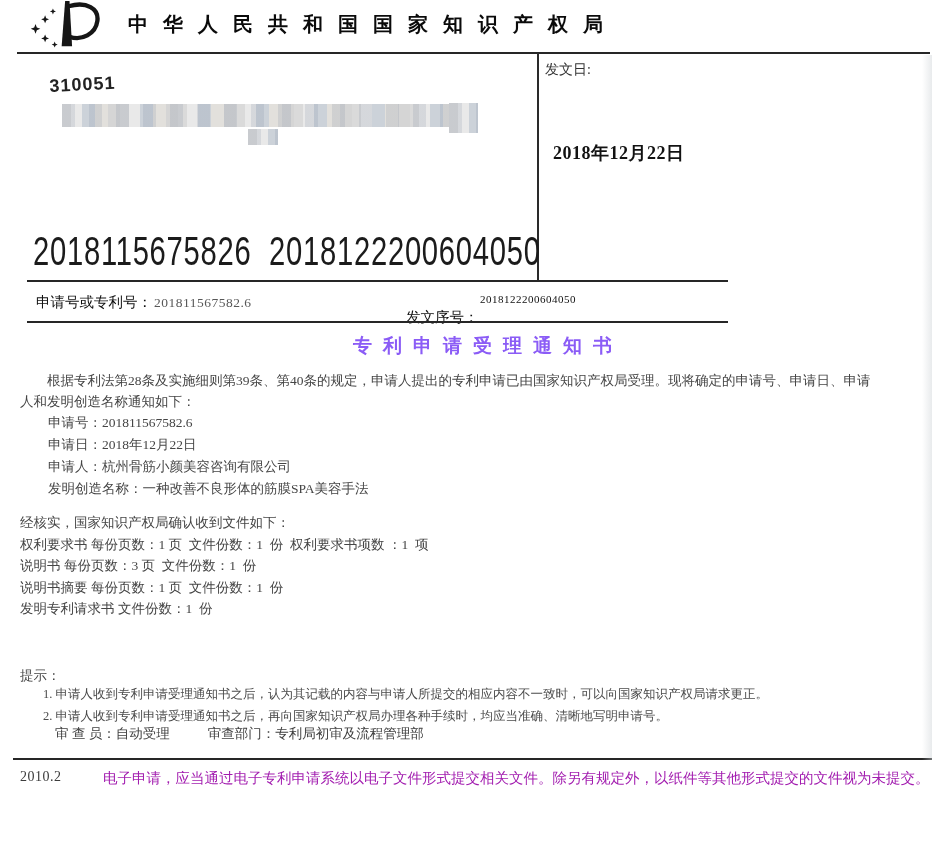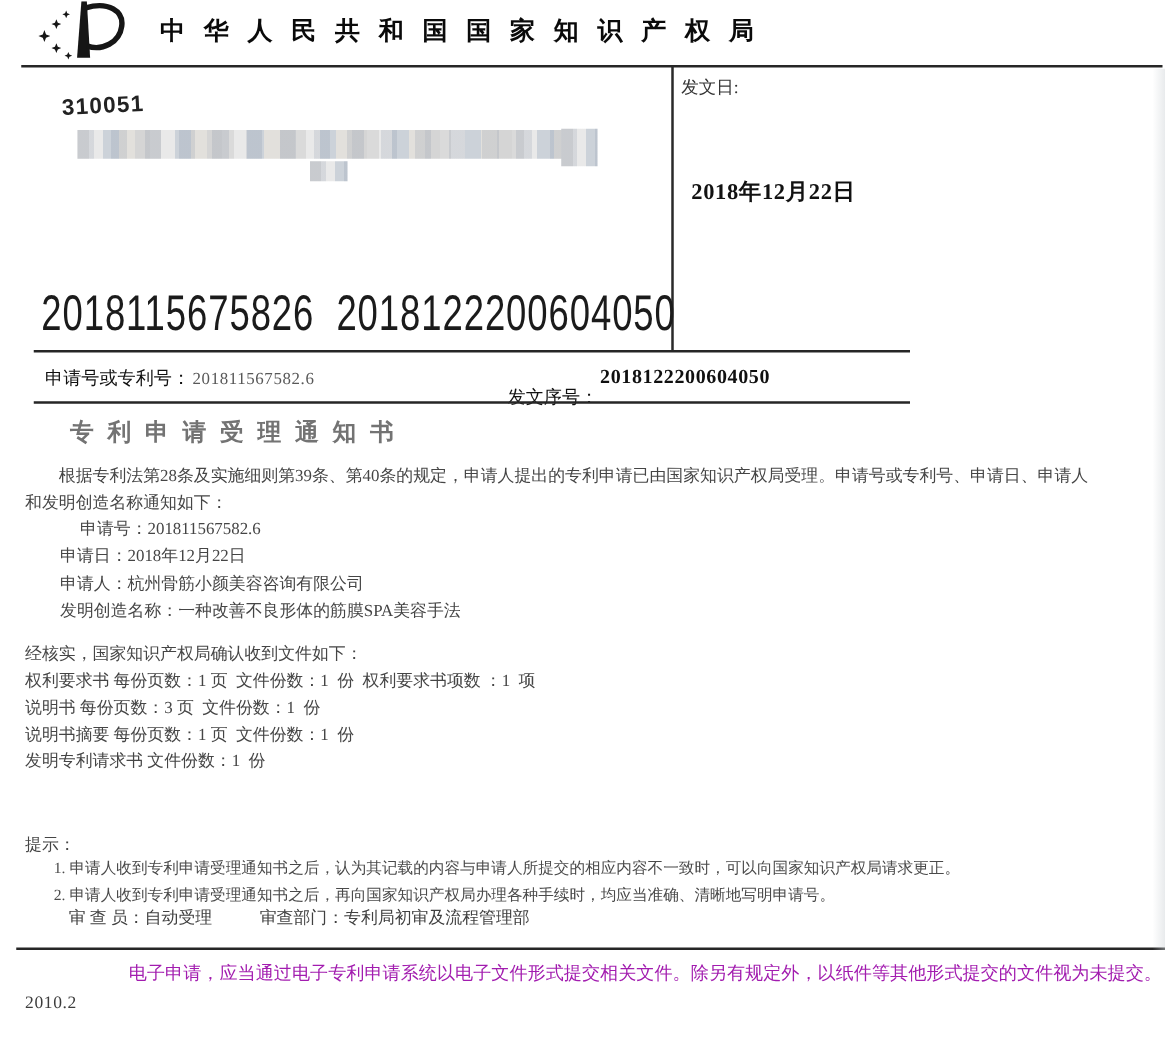--- a/index.html
+++ b/index.html
@@ -35,38 +35,38 @@
   
   .big-numbers{
     left:33px;top:231px;font-family:"Liberation Sans",sans-serif;font-size:40px;line-height:1;
     color:#1b1b1b;white-space:pre;transform:scaleX(.73);transform-origin:left top;letter-spacing:1px;
   }
   
   .ref-label{font-family:"Liberation Sans",sans-serif;font-weight:normal;font-size:14.5px;color:#101010;white-space:nowrap;}
   .app-label{left:36px;top:293px;}
   .app-value{left:154px;top:295px;font-size:13.5px;color:#585858;letter-spacing:.5px;}
   .serial-label{left:406px;top:308px;}
-  .serial-value{left:480px;top:293px;font-size:16px;font-weight:bold;color:#101010;letter-spacing:.5px;}
+  .serial-value{left:480px;top:293px;font-size:11px;font-weight:normal;color:#101010;letter-spacing:.5px;}
   
   .notice-title{
-    left:56px;top:333px;width:864px;
+    left:56px;top:333px;width:864px;text-align:center;
     font-family:"Liberation Sans",sans-serif;font-weight:bold;font-size:19px;
-    letter-spacing:11px;color:#737373;white-space:nowrap;
+    letter-spacing:11px;color:#8b5cf6;white-space:nowrap;
   }
   .body-text{font-size:13.5px;line-height:21px;color:#454545;}
   .intro{left:20px;top:370px;width:858px;text-indent:27px;}
   .field-row{left:48px;white-space:pre-wrap;}
   .received-heading{left:20px;top:512px;}
   .file-row{left:20px;white-space:pre-wrap;}
   .tips-heading{left:20px;top:665px;}
   .tip-row{font-size:12.5px;color:#4a4a4a;left:43px;white-space:nowrap;}
   .examiner-row{left:55px;top:725px;display:flex;gap:38px;font-size:13.5px;color:#404040;white-space:pre-wrap;}
   
   .footer-line{left:13px;top:758px;width:919px;height:2px;}
-  .form-code{left:20px;top:795px;font-size:14px;color:#3c3c3c;letter-spacing:.5px;}
+  .form-code{left:20px;top:769px;font-size:14px;color:#3c3c3c;letter-spacing:.5px;}
   .footer-note{left:103px;top:769px;font-size:14.5px;color:#a21caf;white-space:nowrap;}
   .scan-edge{right:0;top:55px;width:10px;height:705px;background:linear-gradient(to right,rgba(0,0,0,0),rgba(205,210,214,.45));}
 </style>
 </head>
 <body>
 
 <div class="page">
 
   <svg class="abs" style="left:22px;top:1px;" width="88" height="54" viewBox="0 0 100 62">
     <polygon points="49,0 54,0 57,52 45,52" fill="#161616"></polygon>
@@ -92,23 +92,23 @@
   <div class="abs big-numbers">2018115675826  2018122200604050</div>
 
   <div class="rule" style="left:27px;top:280px;width:701px;height:2px;"></div>
   <div class="abs ref-label app-label">申请号或专利号：</div>
   <div class="abs app-value">201811567582.6</div>
   <div class="abs ref-label serial-label">发文序号：</div>
   <div class="abs serial-value">2018122200604050</div>
   <div class="rule" style="left:27px;top:321px;width:701px;height:2px;"></div>
 
   <div class="abs notice-title">专利申请受理通知书</div>
-  <div class="abs body-text intro">根据专利法第28条及实施细则第39条、第40条的规定，申请人提出的专利申请已由国家知识产权局受理。申请号或专利号、申请日、申请人和发明创造名称通知如下：</div>
+  <div class="abs body-text intro">根据专利法第28条及实施细则第39条、第40条的规定，申请人提出的专利申请已由国家知识产权局受理。现将确定的申请号、申请日、申请人和发明创造名称通知如下：</div>
 
-  <div class="abs body-text field-row" style="top:412px;margin-left:16px;"><span>申请号：</span><span>201811567582.6</span></div>
+  <div class="abs body-text field-row" style="top:412px;"><span>申请号：</span><span>201811567582.6</span></div>
   <div class="abs body-text field-row" style="top:434px;"><span>申请日：</span><span>2018年12月22日</span></div>
   <div class="abs body-text field-row" style="top:456px;"><span>申请人：</span><span>杭州骨筋小颜美容咨询有限公司</span></div>
   <div class="abs body-text received-heading">经核实，国家知识产权局确认收到文件如下：</div>
 
   <div class="abs body-text field-row" style="top:478px;"><span>发明创造名称：</span><span>一种改善不良形体的筋膜SPA美容手法</span></div>
   <div class="abs body-text file-row" style="top:534px;">权利要求书 每份页数：1 页  文件份数：1  份  权利要求书项数 ：1  项</div>
   <div class="abs body-text file-row" style="top:555px;">说明书 每份页数：3 页  文件份数：1  份</div>
   <div class="abs body-text file-row" style="top:577px;">说明书摘要 每份页数：1 页  文件份数：1  份</div>
   <div class="abs body-text file-row" style="top:598px;">发明专利请求书 文件份数：1  份</div>
 

